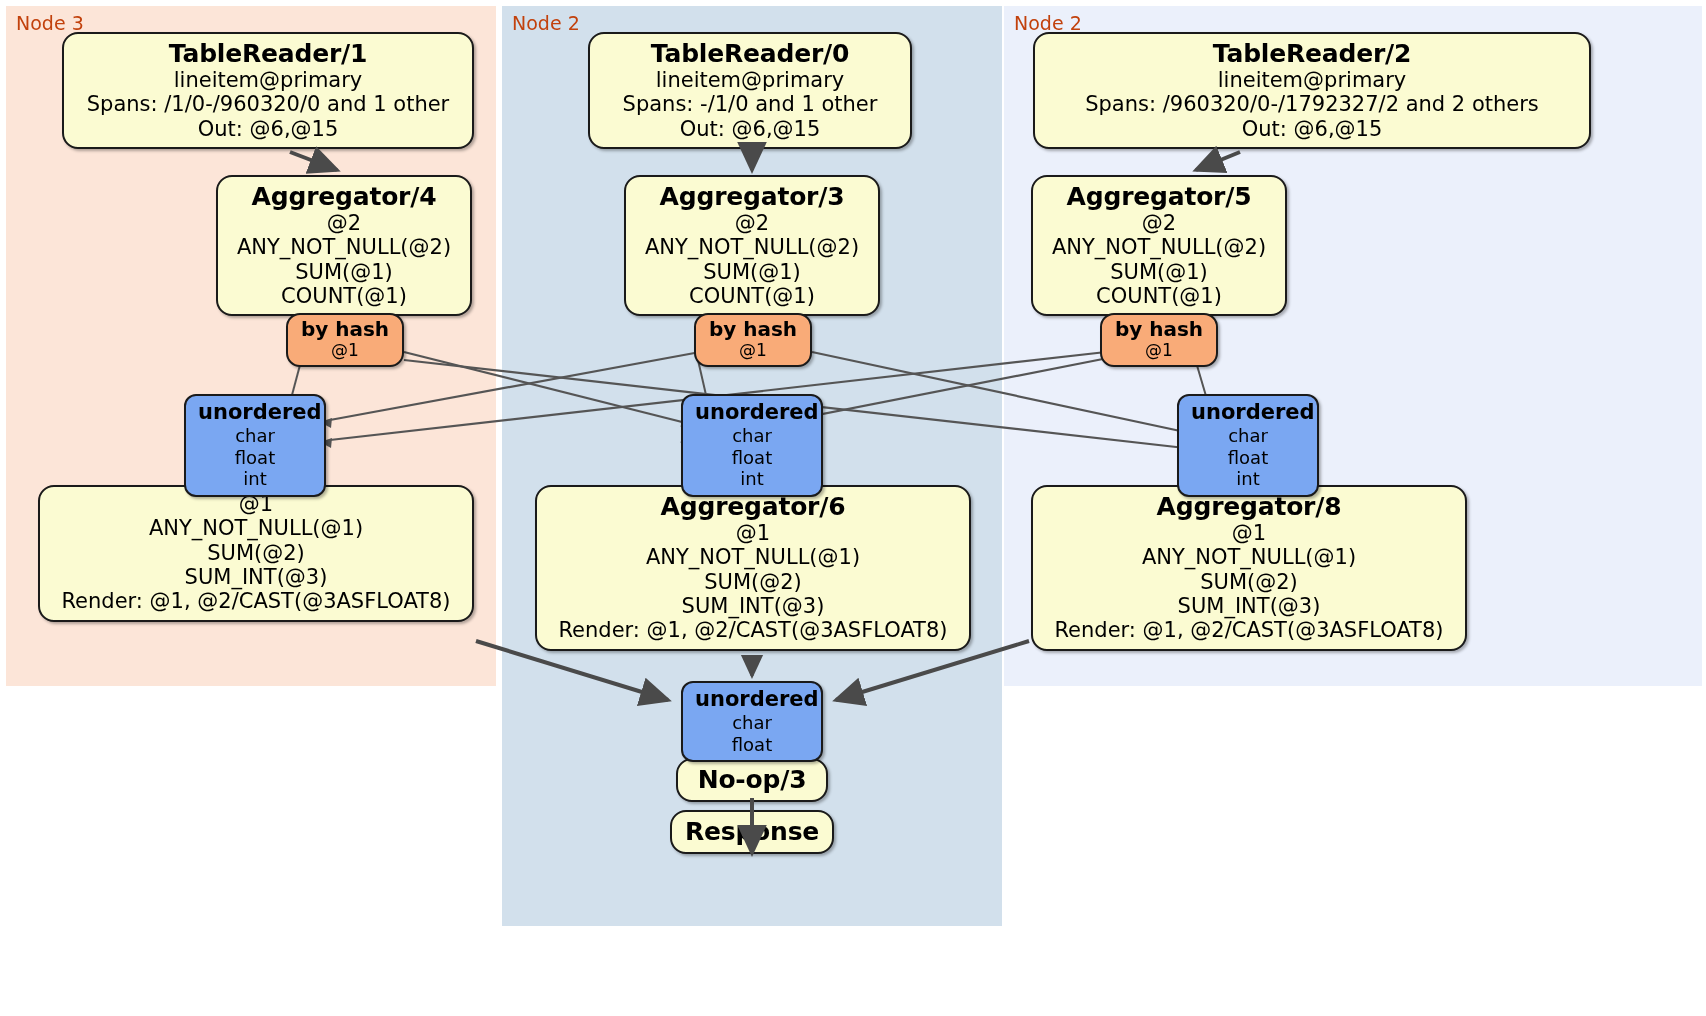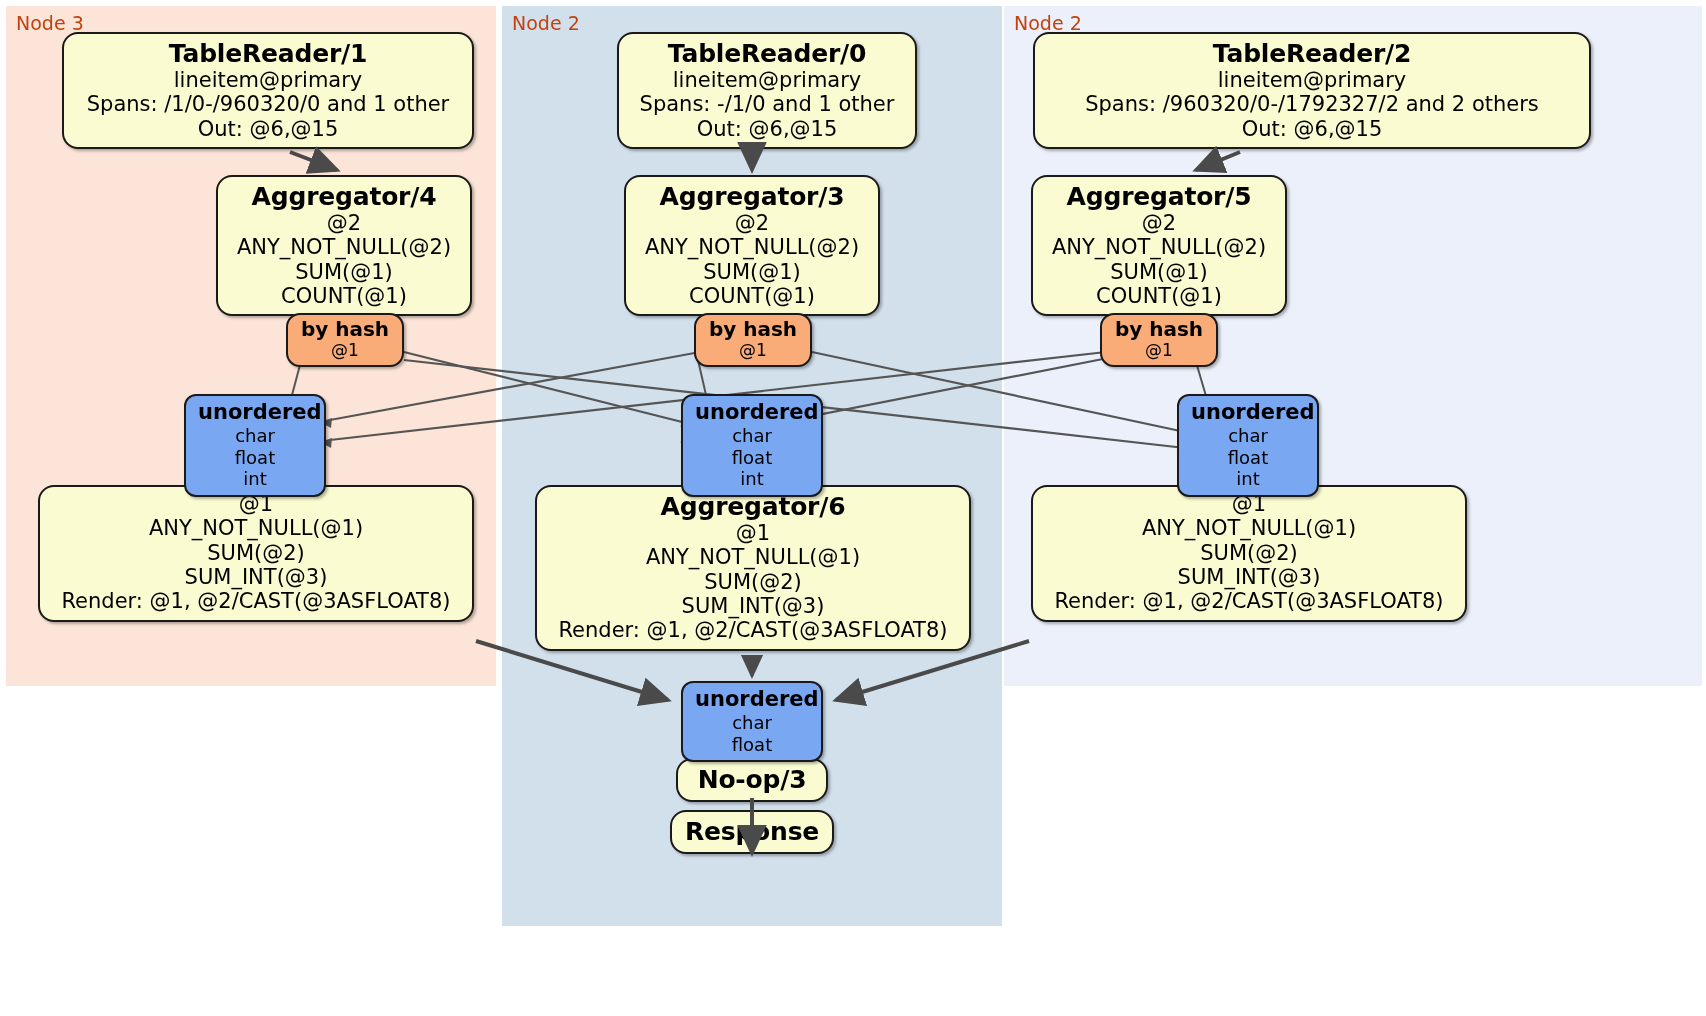--- a/index.html
+++ b/index.html
@@ -159,21 +159,21 @@
     </g>
   </svg>
 
   <div class="proc" id="p-tr1" style="left: 62px; top: 32px; width: 412px; background: rgb(251, 251, 210); border-color: rgb(26, 26, 26);">
     <div class="title">TableReader/1</div>
     <div class="ln">lineitem@primary</div>
     <div class="ln">Spans: /1/0-/960320/0 and 1 other</div>
     <div class="ln">Out: @6,@15</div>
   </div>
 
-  <div class="proc" id="p-tr0" style="left: 617px; top: 32px; width: 300px; background: rgb(251, 251, 210); border-color: rgb(26, 26, 26);">
+  <div class="proc" id="p-tr0" style="left: 588px; top: 32px; width: 324px; background: rgb(251, 251, 210); border-color: rgb(26, 26, 26);">
     <div class="title">TableReader/0</div>
     <div class="ln">lineitem@primary</div>
     <div class="ln">Spans: -/1/0 and 1 other</div>
     <div class="ln">Out: @6,@15</div>
   </div>
 
   <div class="proc" id="p-tr2" style="left: 1033px; top: 32px; width: 558px; background: rgb(251, 251, 210); border-color: rgb(26, 26, 26);">
     <div class="title">TableReader/2</div>
     <div class="ln">lineitem@primary</div>
     <div class="ln">Spans: /960320/0-/1792327/2 and 2 others</div>
@@ -215,20 +215,21 @@
   <div class="proc" id="p-agg6" style="left: 535px; top: 485px; width: 436px; background: rgb(251, 251, 210); border-color: rgb(26, 26, 26);">
     <div class="title">Aggregator/6</div>
     <div class="ln">@1</div>
     <div class="ln">ANY_NOT_NULL(@1)</div>
     <div class="ln">SUM(@2)</div>
     <div class="ln">SUM_INT(@3)</div>
     <div class="ln">Render: @1, @2/CAST(@3ASFLOAT8)</div>
   </div>
 
   <div class="proc" id="p-agg8" style="left: 1031px; top: 485px; width: 436px; background: rgb(251, 251, 210); border-color: rgb(26, 26, 26);">
+    <div class="title">Aggregator/8</div>
     <div class="ln">@1</div>
     <div class="ln">ANY_NOT_NULL(@1)</div>
     <div class="ln">SUM(@2)</div>
     <div class="ln">SUM_INT(@3)</div>
     <div class="ln">Render: @1, @2/CAST(@3ASFLOAT8)</div>
   </div>
 
   <div class="proc" id="p-noop9" style="left: 676px; top: 758px; width: 152px; background: rgb(251, 251, 210); border-color: rgb(26, 26, 26);">
     <div class="title">No-op/3</div>
   </div>

